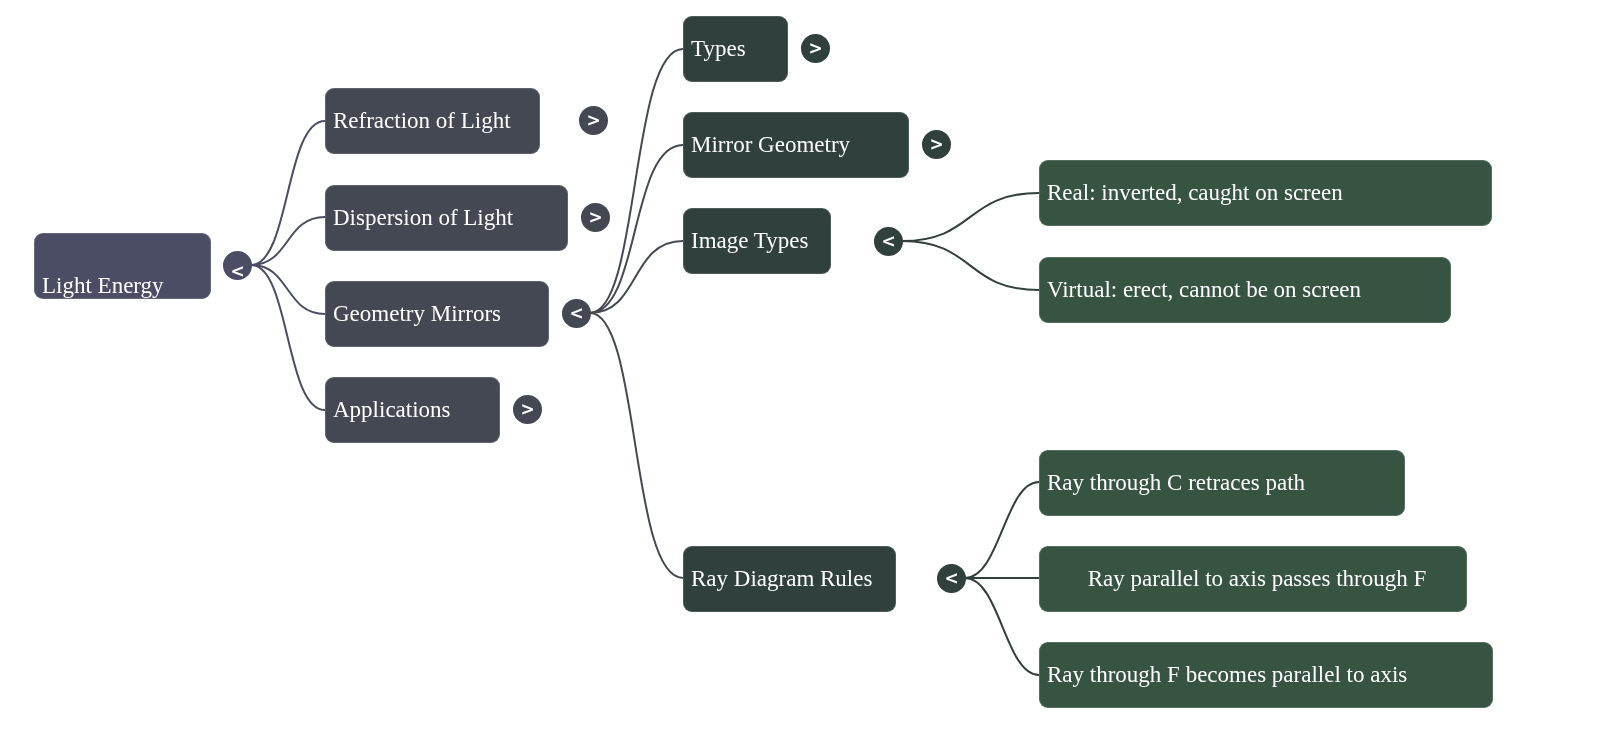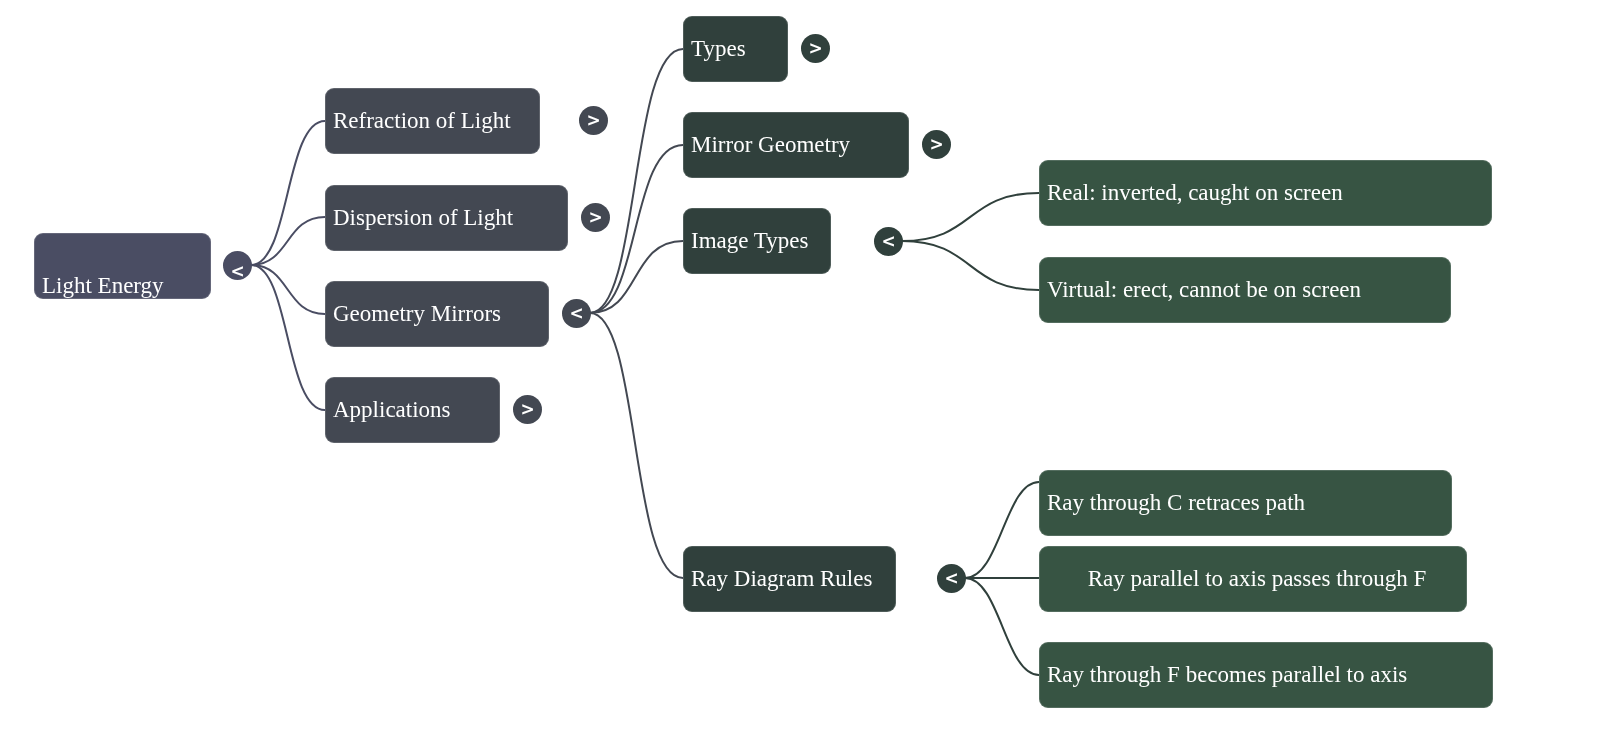--- a/index.html
+++ b/index.html
@@ -107,21 +107,21 @@
   <span>&lt;</span>
 </div>
 
 <div class="node lvl3" style="left:1039px;top:160px;width:453px;">
   <span>Real: inverted, caught on screen</span>
 </div>
 <div class="node lvl3" style="left:1039px;top:257px;width:412px;">
   <span>Virtual: erect, cannot be on screen</span>
 </div>
 
-<div class="node lvl3" style="left:1039px;top:450px;width:413px;margin-top:20px;">
+<div class="node lvl3" style="left:1039px;top:450px;width:366px;">
   <span>Ray through C retraces path</span>
 </div>
 <div class="node lvl3" style="left:1039px;top:546px;width:428px;justify-content:center;">
   <span>Ray parallel to axis passes through F</span>
 </div>
 <div class="node lvl3" style="left:1039px;top:642px;width:454px;">
   <span>Ray through F becomes parallel to axis</span>
 </div>
 
 </body></html>

